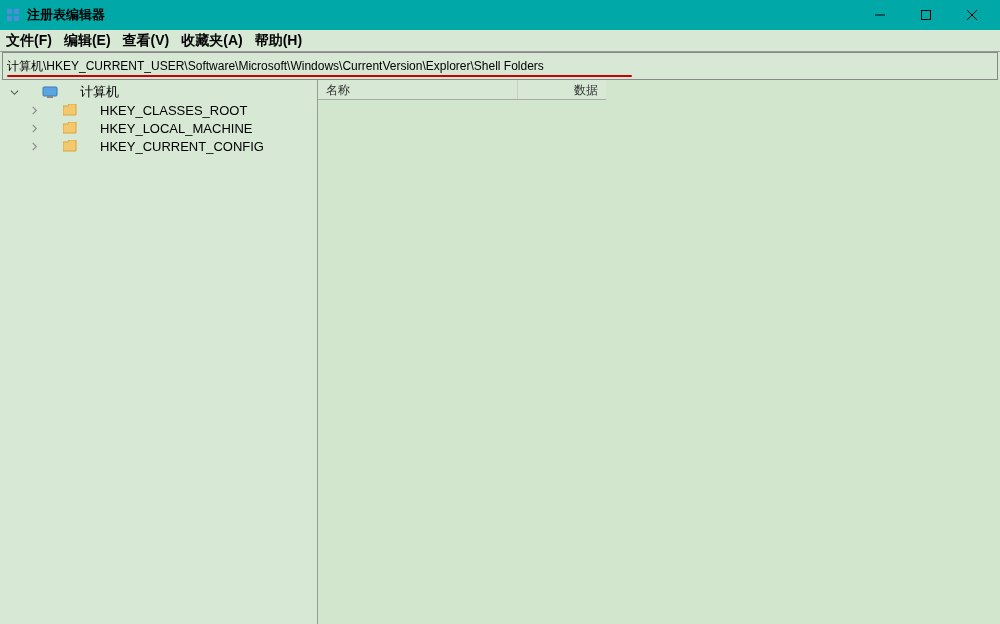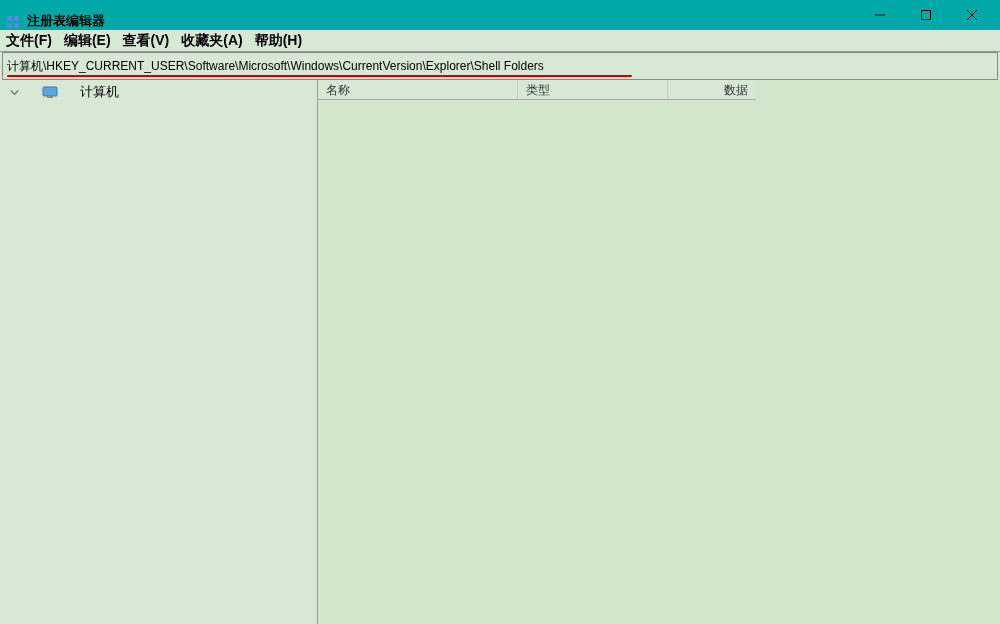--- a/index.html
+++ b/index.html
@@ -11,21 +11,21 @@
     body {
       width: 1000px;
       height: 624px;
       background: #d7e8d5;
       overflow: hidden;
     }
     .titlebar {
       height: 30px;
       background: #00a8a8;
       display: flex;
-      align-items: flex-end;
+      align-items: center;
       padding: 0 5px;
       color: #000;
       font-size: 13px;
       font-weight: bold;
     }
     .titlebar-icon {
       width: 16px;
       height: 16px;
       margin-right: 6px;
       display: inline-flex;
@@ -207,23 +207,61 @@
           </svg>
       </span>
       <span class="tree-icon">
         <svg width="16" height="12" viewBox="0 0 16 12">
             <rect x="1" y="1" width="14" height="9" rx="1" fill="#5aa6e0" stroke="#3a7ab8"></rect>
             <rect x="5" y="10" width="6" height="2" fill="#888"></rect>
           </svg>
       </span>
       <span>计算机</span>
     </div>
+    <div class="tree-item child">
+      <span class="expander">
+        <svg width="9" height="9" viewBox="0 0 10 10">
+            <path d="M3 1 L7 5 L3 9" fill="none" stroke="#888" stroke-width="1.2"></path>
+          </svg>
+      </span>
+      <span class="tree-icon">
+        <svg width="14" height="12" viewBox="0 0 14 12">
+            <path d="M0 2 L5 2 L6 0 L13 0 L13 11 L0 11 Z" fill="#f5c96b" stroke="#d4a544"></path>
+          </svg>
+      </span>
+      <span>HKEY_CLASSES_ROOT</span>
+    </div>
+    <div class="tree-item child">
+      <span class="expander">
+        <svg width="9" height="9" viewBox="0 0 10 10">
+            <path d="M3 1 L7 5 L3 9" fill="none" stroke="#888" stroke-width="1.2"></path>
+          </svg>
+      </span>
+      <span class="tree-icon">
+        <svg width="14" height="12" viewBox="0 0 14 12">
+            <path d="M0 2 L5 2 L6 0 L13 0 L13 11 L0 11 Z" fill="#f5c96b" stroke="#d4a544"></path>
+          </svg>
+      </span>
+      <span>HKEY_LOCAL_MACHINE</span>
+    </div>
+    <div class="tree-item child">
+      <span class="expander">
+        <svg width="9" height="9" viewBox="0 0 10 10">
+            <path d="M3 1 L7 5 L3 9" fill="none" stroke="#888" stroke-width="1.2"></path>
+          </svg>
+      </span>
+      <span class="tree-icon">
+        <svg width="14" height="12" viewBox="0 0 14 12">
+            <path d="M0 2 L5 2 L6 0 L13 0 L13 11 L0 11 Z" fill="#f5c96b" stroke="#d4a544"></path>
+          </svg>
+      </span>
+      <span>HKEY_CURRENT_CONFIG</span>
+    </div>
   </div>
 
   <div class="list-pane">
     <div class="list-header">
       <div class="list-col name">名称</div>
-      <div class="list-col type">类型</div>
       <div class="list-col data">数据</div>
     </div>
     <div class="list-body"></div>
   </div>
 </div>
 
 </body></html>

